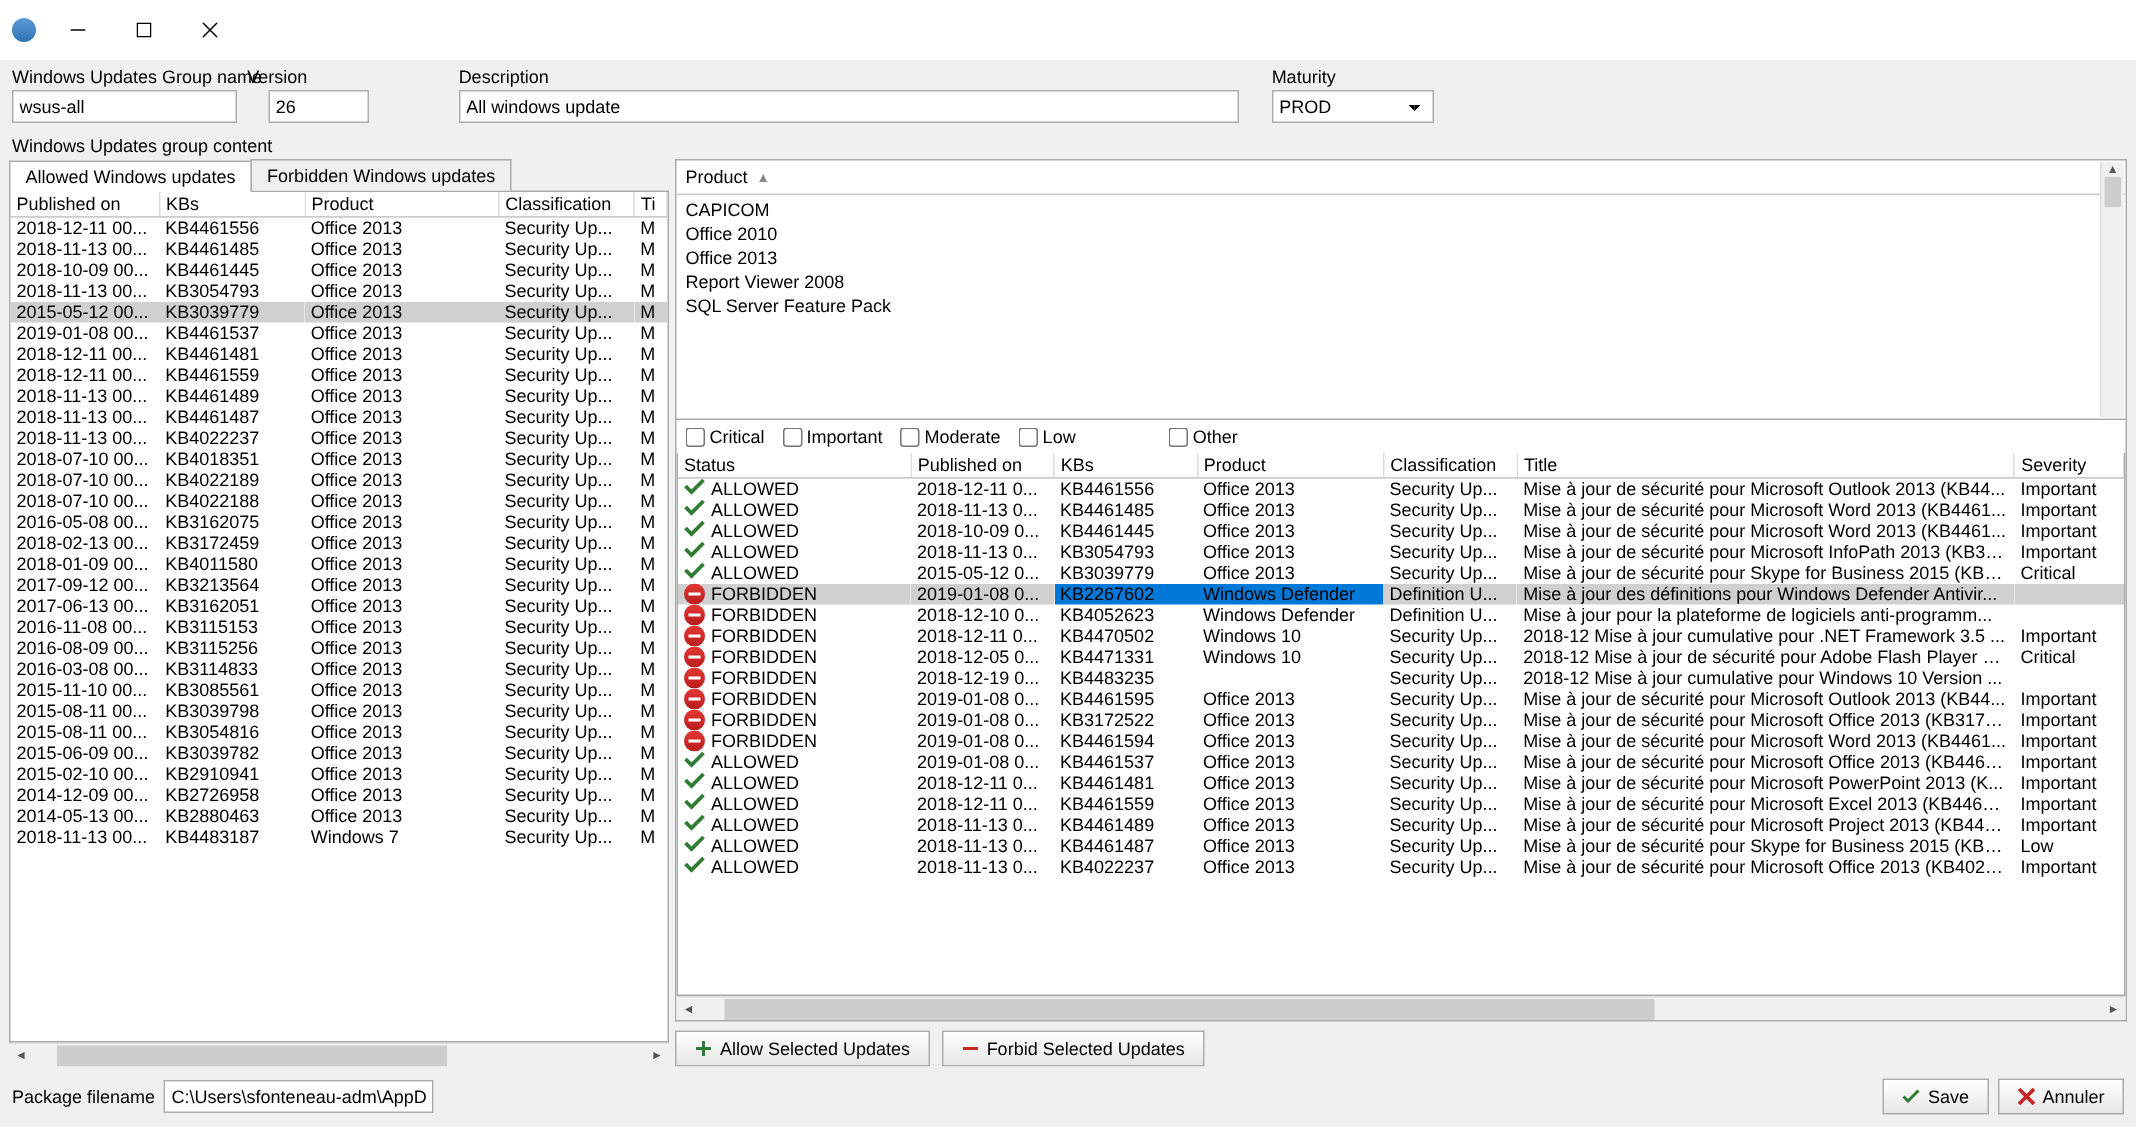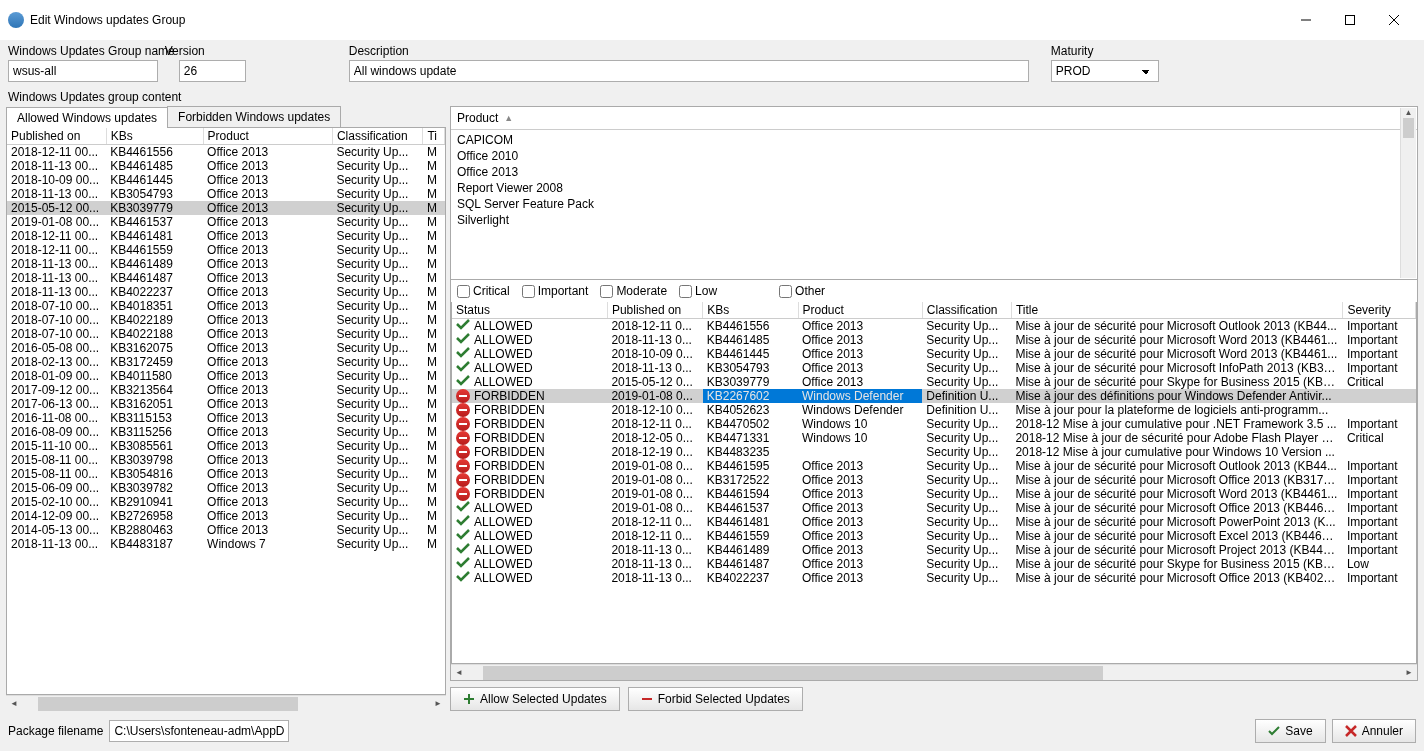--- a/index.html
+++ b/index.html
@@ -13,21 +13,21 @@
 .titlebar-btn svg { width: 10px; height: 10px; }
 
 
 .top-form { background: #f0f0f0; padding: 4px 8px 8px; display: flex; gap: 8px; align-items: flex-start; flex-wrap: wrap; }
 .field-group-inline { display: flex; gap: 6px; }
 .field-group { display: flex; flex-direction: column; gap: 2px; }
 .field-label { font-size: 12px; }
 .field-input { border: 1px solid #adadad; background: #fff; padding: 2px 4px; height: 22px; }
 .field-name { width: 150px; }
 .field-version { width: 67px; }
-.field-desc { width: 680px; }
+.field-desc { width: 520px; }
 .field-maturity { width: 108px; }
 select.field-input { appearance: none; padding-right: 18px; background-image: linear-gradient(45deg,transparent 50%,#000 50%),linear-gradient(135deg,#000 50%,transparent 50%); background-position: calc(100% - 12px) 9px, calc(100% - 8px) 9px; background-size: 4px 4px,4px 4px; background-repeat: no-repeat;}
 
 .content-label { padding: 0 8px 2px; background: #f0f0f0; }
 
 
 .main { display: flex; flex: 1; gap: 4px; padding: 0 6px; min-height: 0; background: #f0f0f0; }
 .left-panel { width: 440px; display: flex; flex-direction: column; min-height: 0; }
 .right-panel { flex: 1; display: flex; flex-direction: column; min-height: 0; }
 
@@ -36,21 +36,21 @@
 .tab { padding: 3px 10px; border: 1px solid #aaa; border-bottom: none; background: #f0f0f0; margin-right: -1px; cursor: pointer; position: relative; }
 .tab.active { background: #fff; top: 1px; }
 
 
 .grid { flex: 1; overflow: auto; background: #fff; border: 1px solid #aaa; border-top: none; }
 .grid table { border-collapse: collapse; width: 100%; }
 .grid th { text-align: left; font-weight: normal; padding: 1px 4px; border-right: 1px solid #ddd; border-bottom: 1px solid #ccc; background: #fff; position: sticky; top: 0; white-space: nowrap; }
 .grid td { padding: 0px 4px; white-space: nowrap; overflow: hidden; text-overflow: ellipsis; }
 .grid tr.selected td { background: #d0d0d0; }
 .grid tr.selected-blue td { background: #d0d0d0; }
-.grid tr.selected-blue td.selcell { background: #0078d7; color: #e5e5e5; }
+.grid tr.selected-blue td.selcell { background: #0078d7; color: #000000; }
 
 .left-grid th:nth-child(1), .left-grid td:nth-child(1){ width: 92px; max-width:92px; }
 .left-grid th:nth-child(2), .left-grid td:nth-child(2){ width: 90px; max-width:90px; }
 .left-grid th:nth-child(3), .left-grid td:nth-child(3){ width: 120px; max-width:120px; }
 .left-grid th:nth-child(4), .left-grid td:nth-child(4){ width: 84px; max-width:84px; }
 .left-grid th:nth-child(5), .left-grid td:nth-child(5){ width: 20px; max-width:20px; }
 
 
 .product-panel { border: 1px solid #aaa; background: #fff; height: 174px; display: flex; flex-direction: column; }
 .product-header { padding: 4px 6px; border-bottom: 1px solid #ccc; display: flex; align-items: center; gap: 6px; }
@@ -99,21 +99,20 @@
 .bottom-bar { display: flex; align-items: center; padding: 8px; gap: 6px; background: #f0f0f0; border-top: 0px; }
 .bottom-bar .path-input { flex: 0 0 180px; border: 1px solid #adadad; padding: 2px 4px; background: #fff; height: 22px; width: 180px; }
 .bottom-bar .spacer { flex: 1; }
 
 </style>
 </head>
 <body>
 
 <div class="titlebar">
   <span class="titlebar-icon"></span>
-  <span class="titlebar-title">Edit Windows updates Group</span>
   <div class="titlebar-btn">
       <svg viewBox="0 0 10 10">
         <line x1="0" y1="5" x2="10" y2="5" stroke="#000"></line>
       </svg>
     </div>
   <div class="titlebar-btn">
       <svg viewBox="0 0 10 10">
         <rect x="0.5" y="0.5" width="9" height="9" fill="none" stroke="#000"></rect>
       </svg>
     </div>
@@ -129,21 +128,21 @@
   <div class="field-group-inline">
     <div class="field-group">
       <span class="field-label">Windows Updates Group name</span>
       <input class="field-input field-name" value="wsus-all" style="">
     </div>
     <div class="field-group" style="margin-left:-2px;">
       <span class="field-label" style="visibility:visible;position:relative;left:-14px;">Version</span>
       <input class="field-input field-version" value="26" style="">
     </div>
   </div>
-  <div class="field-group" style="margin-left:95px;">
+  <div class="field-group" style="margin-left:52px;">
     <span class="field-label">Description</span>
     <input class="field-input field-desc" value="All windows update" style="">
   </div>
   <div class="field-group" style="margin-left:14px;">
     <span class="field-label">Maturity</span>
     <select class="field-input field-maturity">
       <option>PROD</option>
     </select>
   </div>
 </div>
@@ -305,20 +304,27 @@
             <tr>
               <td>2016-11-08 00...</td>
               <td>KB3115153</td>
               <td>Office 2013</td>
               <td>Security Up...</td>
               <td>M</td>
             </tr>
             <tr>
               <td>2016-08-09 00...</td>
               <td>KB3115256</td>
+              <td>Office 2013</td>
+              <td>Security Up...</td>
+              <td>M</td>
+            </tr>
+            <tr>
+              <td>2016-03-08 00...</td>
+              <td>KB3114833</td>
               <td>Office 2013</td>
               <td>Security Up...</td>
               <td>M</td>
             </tr>
             <tr>
               <td>2015-11-10 00...</td>
               <td>KB3085561</td>
               <td>Office 2013</td>
               <td>Security Up...</td>
               <td>M</td>
@@ -386,21 +392,20 @@
       <div class="product-header">
         <span>Product</span>
         <span class="sort-arrow">▲</span>
       </div>
       <div class="product-list" id="product-list">
           <div class="product-item">CAPICOM</div>
           <div class="product-item">Office 2010</div>
           <div class="product-item">Office 2013</div>
           <div class="product-item">Report Viewer 2008</div>
           <div class="product-item">SQL Server Feature Pack</div>
-          <div class="product-item">Silverlight</div>
         </div>
       <div style="position:absolute;right:1px;top:1px;bottom:1px;width:16px;background:#f0f0f0;border-left:1px solid #ddd;">
         <div style="text-align:center;font-size:8px;color:#555;">▲</div>
         <div style="margin:1px 2px;height:20px;background:#cdcdcd;"></div>
       </div>
     </div>
 
     <div class="filters">
       <label>
           <input type="checkbox" style="">

